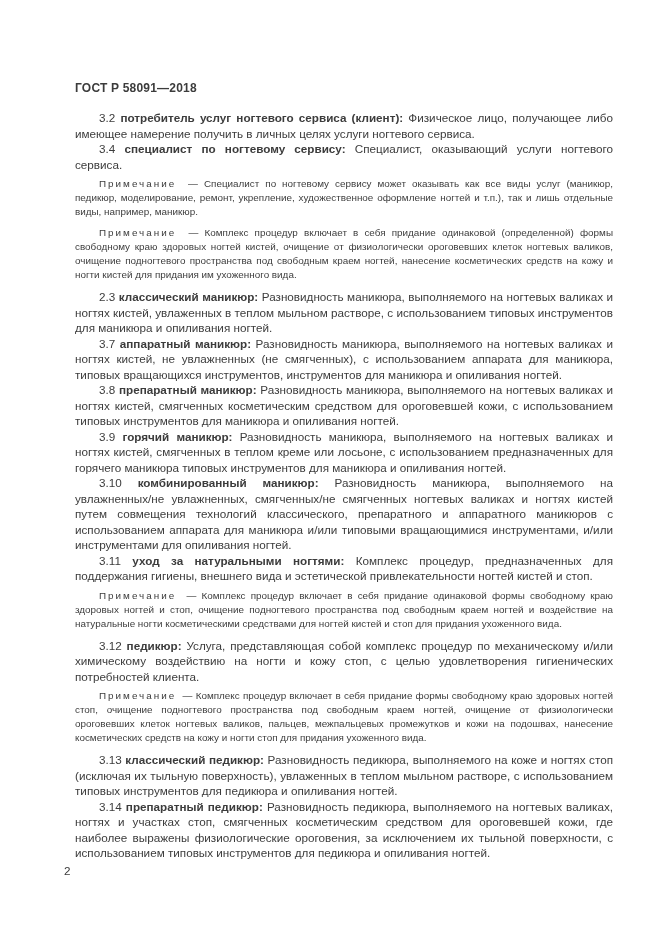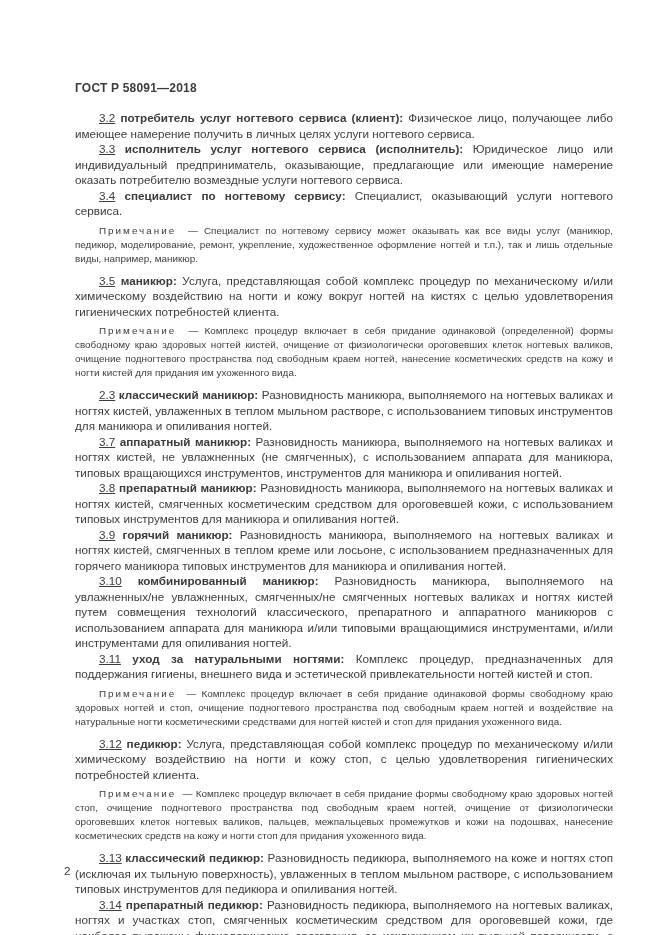--- a/index.html
+++ b/index.html
@@ -28,21 +28,21 @@
   }
   .para {
     margin: 0;
     text-align: justify;
     text-indent: 24px;
   }
   .term-para {
     font-size: 11.7px;
     line-height: 15.5px;
   }
-  .term-para .num { font-weight: 400; text-decoration: underline; }
+  .term-para .num { font-weight: 400; }
   .term-para .term { font-weight: 700; }
   .note-para {
     font-size: 9.9px;
     line-height: 14px;
     margin: 5px 0 7px 0;
   }
   .note-label { letter-spacing: 2px; }
   .page-number {
     position: absolute;
     left: 64px;
@@ -51,24 +51,22 @@
   }
 </style>
 </head>
 <body>
 
 <div class="page">
   <div class="content">
     <p class="doc-header">ГОСТ Р 58091—2018</p>
     <div>
         <p class="para term-para"><span class="num">3.2</span> <span class="term">потребитель услуг ногтевого сервиса (клиент):</span> <span class="def">Физическое лицо, получающее либо имеющее намерение получить в личных целях услуги ногтевого сервиса.</span></p>
-        <p class="para term-para"><span class="num">3.3</span> <span class="term">исполнитель услуг ногтевого сервиса (исполнитель):</span> <span class="def">Юридическое лицо или индивидуальный предприниматель, оказывающие, предлагающие или имеющие намерение оказать потребителю возмездные услуги ногтевого сервиса.</span></p>
         <p class="para term-para"><span class="num">3.4</span> <span class="term">специалист по ногтевому сервису:</span> <span class="def">Специалист, оказывающий услуги ногтевого сервиса.</span></p>
         <p class="para note-para"><span class="note-label">Примечание</span><span>&nbsp; — Специалист по ногтевому сервису может оказывать как все виды услуг (маникюр, педикюр, моделирование, ремонт, укрепление, художественное оформление ногтей и т.п.), так и лишь отдельные виды, например, маникюр.</span></p>
-        <p class="para term-para"><span class="num">3.5</span> <span class="term">маникюр:</span> <span class="def">Услуга, представляющая собой комплекс процедур по механическому и/или химическому воздействию на ногти и кожу вокруг ногтей на кистях с целью удовлетворения гигиенических потребностей клиента.</span></p>
         <p class="para note-para"><span class="note-label">Примечание</span><span>&nbsp; — Комплекс процедур включает в себя придание одинаковой (определенной) формы свободному краю здоровых ногтей кистей, очищение от физиологически ороговевших клеток ногтевых валиков, очищение подногтевого пространства под свободным краем ногтей, нанесение косметических средств на кожу и ногти кистей для придания им ухоженного вида.</span></p>
         <p class="para term-para"><span class="num">2.3</span> <span class="term">классический маникюр:</span> <span class="def">Разновидность маникюра, выполняемого на ногтевых валиках и ногтях кистей, увлаженных в теплом мыльном растворе, с использованием типовых инструментов для маникюра и опиливания ногтей.</span></p>
         <p class="para term-para"><span class="num">3.7</span> <span class="term">аппаратный маникюр:</span> <span class="def">Разновидность маникюра, выполняемого на ногтевых валиках и ногтях кистей, не увлажненных (не смягченных), с использованием аппарата для маникюра, типовых вращающихся инструментов, инструментов для маникюра и опиливания ногтей.</span></p>
         <p class="para term-para"><span class="num">3.8</span> <span class="term">препаратный маникюр:</span> <span class="def">Разновидность маникюра, выполняемого на ногтевых валиках и ногтях кистей, смягченных косметическим средством для ороговевшей кожи, с использованием типовых инструментов для маникюра и опиливания ногтей.</span></p>
         <p class="para term-para"><span class="num">3.9</span> <span class="term">горячий маникюр:</span> <span class="def">Разновидность маникюра, выполняемого на ногтевых валиках и ногтях кистей, смягченных в теплом креме или лосьоне, с использованием предназначенных для горячего маникюра типовых инструментов для маникюра и опиливания ногтей.</span></p>
         <p class="para term-para"><span class="num">3.10</span> <span class="term">комбинированный маникюр:</span> <span class="def">Разновидность маникюра, выполняемого на увлажненных/не увлажненных, смягченных/не смягченных ногтевых валиках и ногтях кистей путем совмещения технологий классического, препаратного и аппаратного маникюров с использованием аппарата для маникюра и/или типовыми вращающимися инструментами, и/или инструментами для опиливания ногтей.</span></p>
         <p class="para term-para"><span class="num">3.11</span> <span class="term">уход за натуральными ногтями:</span> <span class="def">Комплекс процедур, предназначенных для поддержания гигиены, внешнего вида и эстетической привлекательности ногтей кистей и стоп.</span></p>
         <p class="para note-para"><span class="note-label">Примечание</span><span>&nbsp; — Комплекс процедур включает в себя придание одинаковой формы свободному краю здоровых ногтей и стоп, очищение подногтевого пространства под свободным краем ногтей и воздействие на натуральные ногти косметическими средствами для ногтей кистей и стоп для придания ухоженного вида.</span></p>
         <p class="para term-para"><span class="num">3.12</span> <span class="term">педикюр:</span> <span class="def">Услуга, представляющая собой комплекс процедур по механическому и/или химическому воздействию на ногти и кожу стоп, с целью удовлетворения гигиенических потребностей клиента.</span></p>
         <p class="para note-para"><span class="note-label">Примечание</span><span>&nbsp; — Комплекс процедур включает в себя придание формы свободному краю здоровых ногтей стоп, очищение подногтевого пространства под свободным краем ногтей, очищение от физиологически ороговевших клеток ногтевых валиков, пальцев, межпальцевых промежутков и кожи на подошвах, нанесение косметических средств на кожу и ногти стоп для придания ухоженного вида.</span></p>

